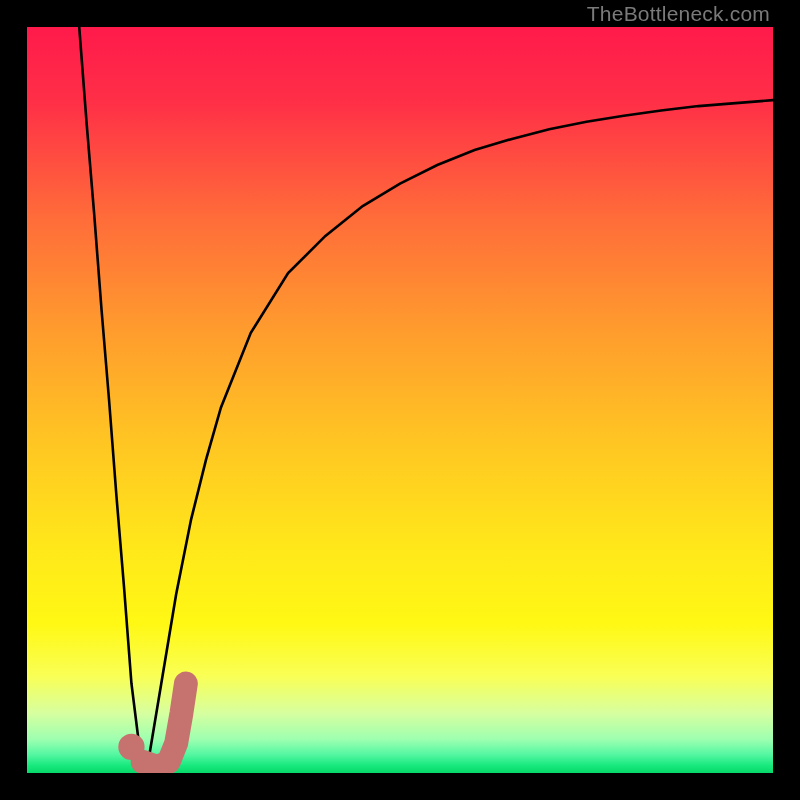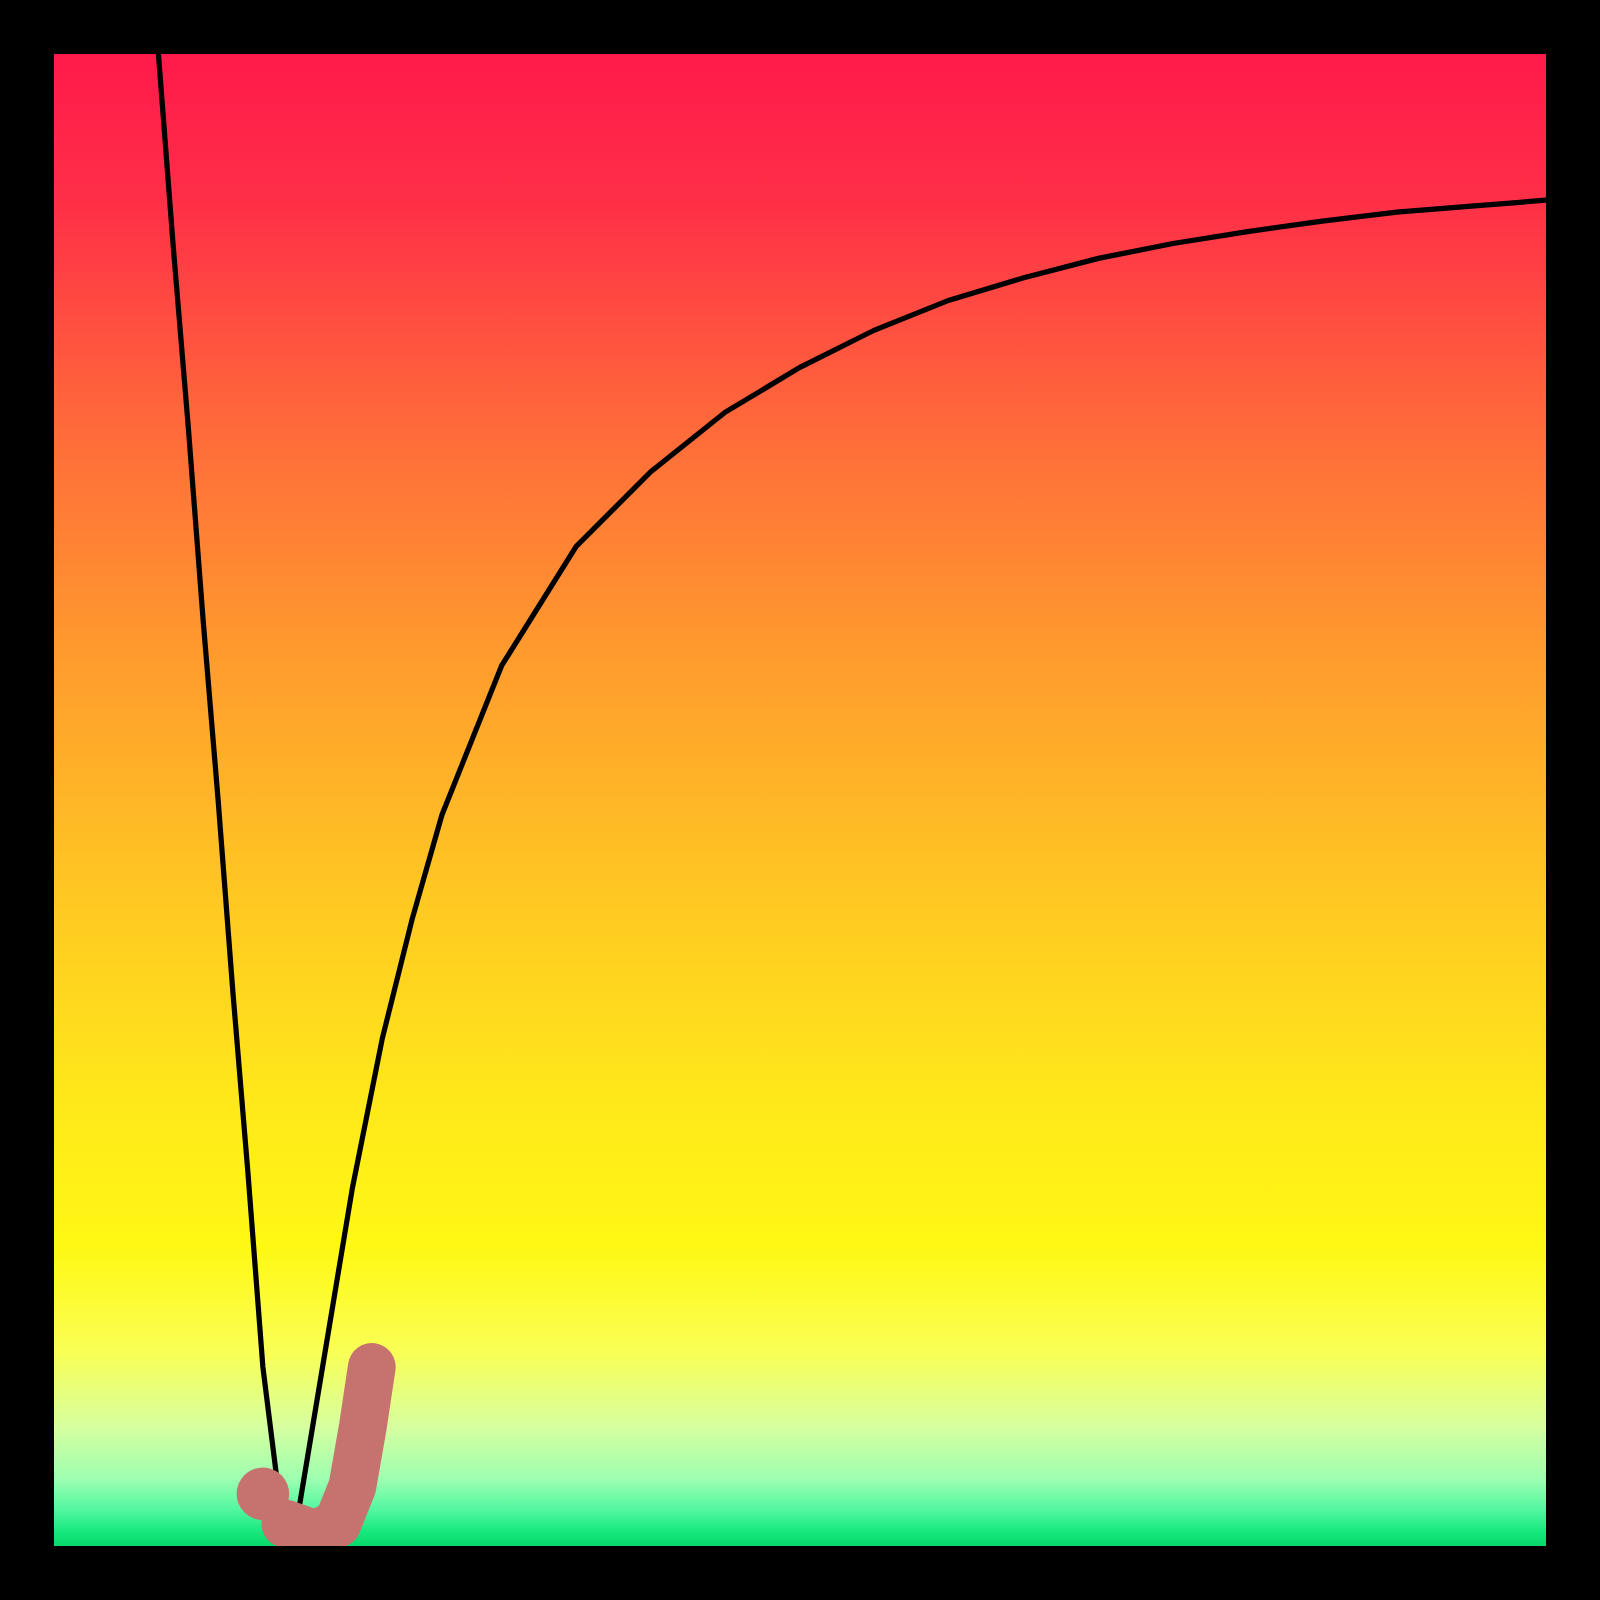--- a/index.html
+++ b/index.html
@@ -77,13 +77,14 @@
       </defs>
       <rect x="0" y="0" width="100" height="100" fill="url(#bg)"></rect>
     </svg>
     <svg class="curve-svg" viewBox="0 0 100 100" preserveAspectRatio="none">
       <path id="left-arm" fill="none" stroke-width="0.35" stroke-linecap="round" d="M7.000 0.000 L8.000 13.000 L9.000 25.000 L10.000 38.000 L11.000 50.000 L12.000 63.000 L13.000 75.000 L14.000 88.000 L15.000 96.000 L16.000 100.000" stroke="#000000"></path>
       <path id="right-arm" fill="none" stroke-width="0.35" stroke-linecap="round" d="M16.000 100.000 L17.000 94.000 L18.000 88.000 L19.000 82.000 L20.000 76.000 L22.000 66.000 L24.000 58.000 L26.000 51.000 L30.000 41.000 L35.000 33.000 L40.000 28.000 L45.000 24.000 L50.000 21.000 L55.000 18.500 L60.000 16.500 L65.000 15.000 L70.000 13.700 L75.000 12.700 L80.000 11.900 L85.000 11.200 L90.000 10.600 L95.000 10.200 L100.000 9.800" stroke="#000000"></path>
       <path id="j-path" fill="none" stroke-linecap="round" stroke-linejoin="round" d="M15.500 98.500 L17.500 99.200 L19.000 98.500 L20.000 96.000 L20.700 92.000 L21.300 88.000" stroke="#c6736f" stroke-width="3.2"></path>
       <circle id="j-dot" cx="14.000" cy="96.500" r="1.760" fill="#c6736f"></circle>
     </svg>
   </div>
+  <div class="watermark">TheBottleneck.com</div>
 </div>
 
 </body></html>

